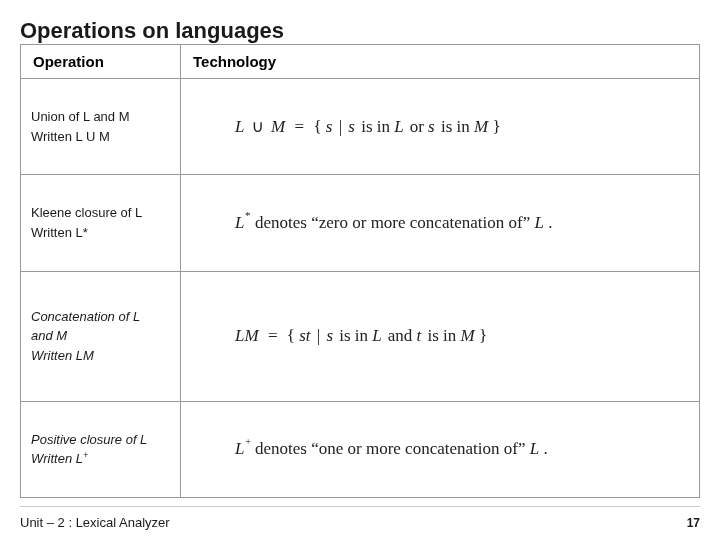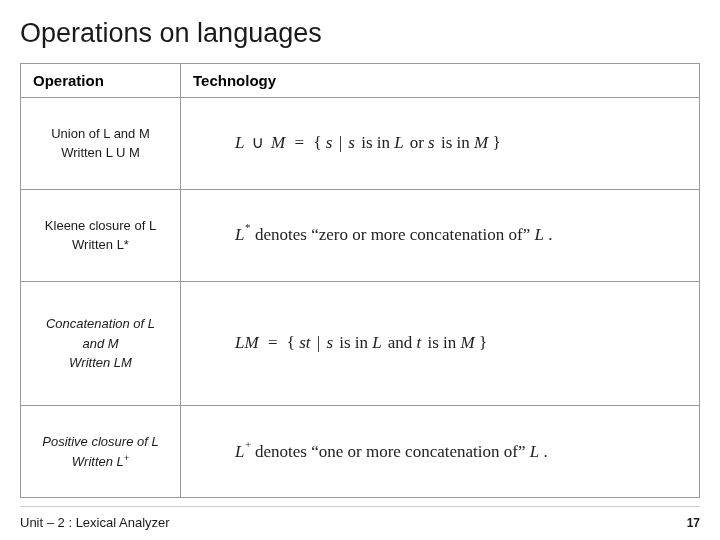--- a/index.html
+++ b/index.html
@@ -15,24 +15,23 @@
 
     .page-container {
       width: 720px;
       height: 540px;
       padding: 18px 20px 10px 20px;
       display: flex;
       flex-direction: column;
     }
 
     .page-title {
-      font-size: 27px;
-      font-weight: normal;
-      color: #1a1a1a;
-      margin-bottom: 14px;
+      font-size: 22px;
+      font-weight: bold;
+      color: #1a1a1a;
     }
 
     .main-table {
       border-collapse: collapse;
       width: 100%;
       flex: 1;
     }
 
     .main-table th {
       border: 1.5px solid #999;
@@ -44,21 +43,21 @@
     }
 
     .main-table td {
       border: 1.5px solid #999;
       padding: 6px 10px;
       vertical-align: middle;
     }
 
     .col-operation {
       width: 160px;
-      text-align: center;
+      text-align: left;
     }
 
     .col-definition {
       text-align: left;
     }
 
     .op-label {
       font-size: 13px;
       color: #1a1a1a;
       line-height: 1.5;

